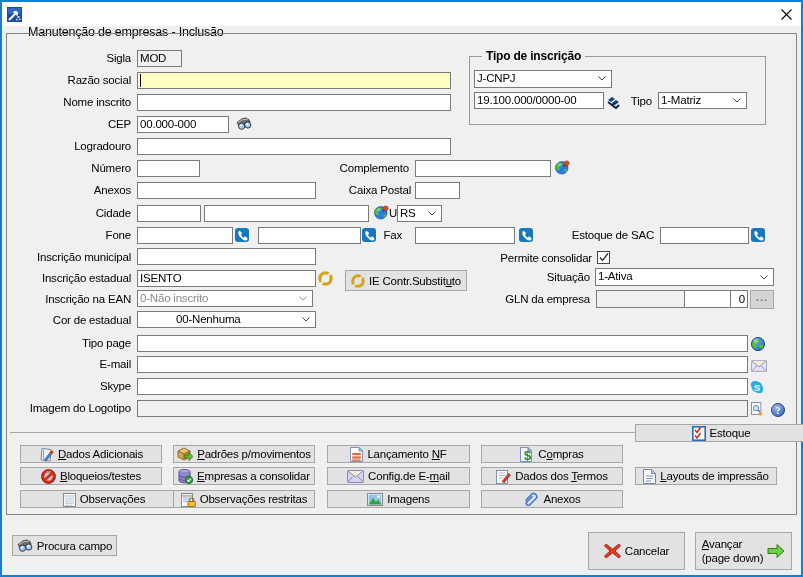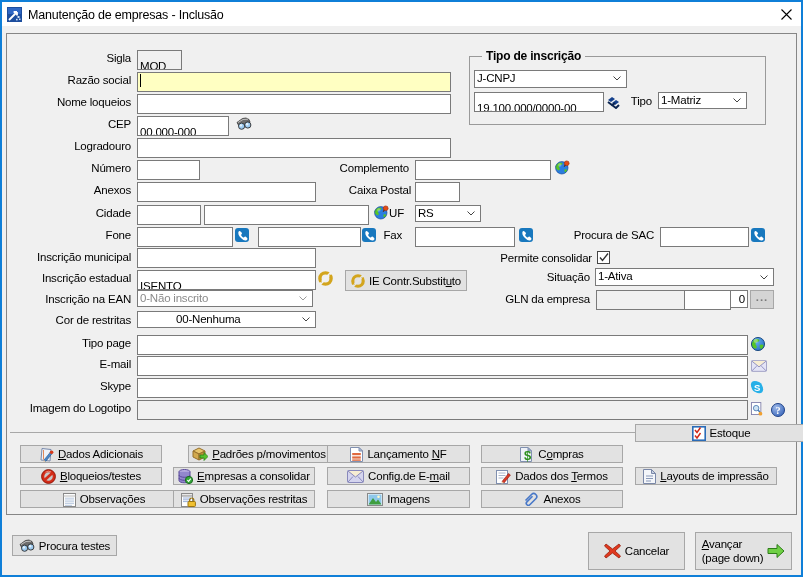--- a/index.html
+++ b/index.html
@@ -1,21 +1,21 @@
 <!DOCTYPE html>
 <html><head><meta charset="utf-8">
 <style>
 *{box-sizing:border-box;margin:0;padding:0}
 html,body{width:803px;height:577px;overflow:hidden}
 body{position:relative;font-family:"Liberation Sans",sans-serif;font-size:11.5px;letter-spacing:-0.2px;color:#000;background:#f0f0f0}
 .win{position:absolute;inset:0;border:2px solid #0f7fd8;background:#f0f0f0}
 .tb{position:absolute;left:2px;top:2px;right:2px;height:24px;background:#fff}
-.tb .txt{position:absolute;left:26px;top:6px;font-size:12.5px;letter-spacing:-0.2px}
+.tb .txt{position:absolute;left:26px;top:23px;font-size:12.5px;letter-spacing:-0.2px}
 .lb{position:absolute;text-align:right;white-space:nowrap}
-.in{position:absolute;height:17px;background:#fff;border:1px solid #7a7a7a;padding:9px 2px;font-size:11.5px;white-space:nowrap;overflow:hidden}
+.in{position:absolute;height:17px;background:#fff;border:1px solid #7a7a7a;padding:1px 2px;font-size:11.5px;white-space:nowrap;overflow:hidden}
 .dis{background:#f0f0f0}
 .cb{position:absolute;height:17px;background:#fff;border:1px solid #7a7a7a;padding:1px 2px;white-space:nowrap}
 .chev{position:absolute;right:5px;top:5px;width:8px;height:5px}
 .btn{position:absolute;height:18px;background:#e2e2e2;border:1px solid #a7a7a7;display:flex;align-items:center;justify-content:center;gap:4px;font-size:11.5px;white-space:nowrap}
 .ic{flex:0 0 auto}
 u{text-decoration:underline}
 svg{display:block}
 .ph{position:absolute;width:14px;height:14px}
 </style></head>
 <body>
@@ -35,41 +35,41 @@
  <svg style="position:absolute;right:9px;top:7px" width="11" height="11" viewBox="0 0 11 11">
       <path d="M0.5 0.5 L10.5 10.5 M10.5 0.5 L0.5 10.5" stroke="#000" stroke-width="1.1"></path>
     </svg>
 </div>
 <div style="position:absolute;left:6px;top:33px;width:791px;height:482px;border:1px solid #868686"></div>
 <div style="position:absolute;left:10px;top:432px;width:783px;height:1px;background:#a8a8a8"></div>
 
 <fieldset style="position:absolute;left:469px;top:49px;width:297px;height:76px;border:1px solid #9a9a9a;">
 <legend style="margin-left:12px;padding:0 4px;font-weight:bold;font-size:12px">Tipo de inscrição</legend>
 </fieldset>
-<div class="cb" style="left:474px;top:70px;width:153px;height:18px">J-CNPJ<svg class="chev" viewBox="0 0 8 5">
+<div class="cb" style="left:474px;top:70px;width:138px;height:18px">J-CNPJ<svg class="chev" viewBox="0 0 8 5">
       <path d="M0.5 0.5 L4 4 L7.5 0.5" stroke="#444" fill="none"></path>
     </svg></div>
 <div class="in" style="left:474px;top:92px;width:130px">19.100.000/0000-00</div>
 <svg style="position:absolute;left:607px;top:96px" width="13" height="13" viewBox="0 0 13 13">
     <path d="M1 4 L5 1 L8 3 L4 6 Z" fill="#15418c"></path>
     <path d="M5 7 L9 4 L12 6 L8 9 Z" fill="#15418c"></path>
     <path d="M1 6 L5 9 L8 7" fill="none" stroke="#0b2550" stroke-width="2"></path>
     <path d="M5 9 L9 12 L12 9" fill="none" stroke="#0b2550" stroke-width="2"></path>
   </svg>
 <div class="lb" style="left:560px;top:95px;width:92px">Tipo</div>
 <div class="cb" style="left:658px;top:92px;width:89px">1-Matriz<svg class="chev" viewBox="0 0 8 5">
       <path d="M0.5 0.5 L4 4 L7.5 0.5" stroke="#444" fill="none"></path>
     </svg></div>
 
 <div class="lb" style="left:0;top:52px;width:131px">Sigla</div>
 <div class="in dis" style="left:137px;top:50px;width:45px">MOD</div>
 <div class="lb" style="left:0;top:74px;width:131px">Razão social</div>
 <div class="in" style="left:137px;top:72px;width:314px;background:#ffffc2"></div>
 <div style="position:absolute;left:140px;top:74px;width:1px;height:13px;background:#000"></div>
-<div class="lb" style="left:0;top:96px;width:131px">Nome loqueios</div>
+<div class="lb" style="left:0;top:96px;width:131px">Nome inscrito</div>
 <div class="in" style="left:137px;top:94px;width:314px"></div>
 <div class="lb" style="left:0;top:118px;width:131px">CEP</div>
 <div class="in" style="left:137px;top:116px;width:92px">00.000-000</div>
 <svg id="bn1" style="position:absolute;left:236px;top:117px" width="16" height="13" viewBox="0 0 16 13">
     <path d="M1 5.5 L6.5 1.5 L10 1 L13 2.5 L14 5 L9 8 L3 9 Z" fill="#6e6e6e" stroke="#3a3a3a" stroke-width="0.8"></path>
     <path d="M2 5.5 L7 2.5 L12 2.2" fill="none" stroke="#c8c8c8" stroke-width="0.9"></path>
     <circle cx="5.6" cy="9.2" r="3.1" fill="#9ecbf0" stroke="#2a2a2a" stroke-width="0.9"></circle>
     <circle cx="11.8" cy="8" r="3.1" fill="#9ecbf0" stroke="#2a2a2a" stroke-width="0.9"></circle>
     <circle cx="4.9" cy="8.4" r="1.2" fill="#e4f2fc"></circle>
     <circle cx="11.1" cy="7.2" r="1.2" fill="#e4f2fc"></circle>
@@ -99,29 +99,29 @@
 <svg class="globe" style="position:absolute;left:374px;top:205px" width="15" height="15" viewBox="0 0 15 15">
     <circle cx="6.8" cy="7.8" r="6.2" fill="#2a7de0"></circle>
     <path d="M1.6 4.5 q2.6 -2.6 5.2 -1.8 q1.8 1.2 -0.8 2.2 q-3 0.6 -1.8 2.6 q1.6 1.8 -0.6 3 q-2.8 -1 -3.2 -4 z" fill="#58c428"></path>
     <path d="M9.5 9.5 q2 -0.6 2.8 0.6 q-0.6 1.8 -2 2.6 q-1.4 -1.4 -0.8 -3.2 z" fill="#58c428"></path>
     <circle cx="6.8" cy="7.8" r="6.2" fill="none" stroke="#1a4e9a" stroke-width="0.7"></circle>
     <circle cx="4.8" cy="5" r="1.7" fill="#fff" opacity="0.3"></circle>
     <circle cx="11.7" cy="3.3" r="2.4" fill="#e34b16" stroke="#9c2a08" stroke-width="0.6"></circle>
     <path d="M10.3 5 l-1.2 1.6" stroke="#5a2a12" stroke-width="1.1"></path>
   </svg>
 <div class="lb" style="left:330px;top:207px;width:74px">UF</div>
-<div class="cb" style="left:415px;top:205px;width:66px">RS<svg class="chev" viewBox="0 0 8 5">
+<div class="cb" style="left:397px;top:205px;width:45px">RS<svg class="chev" viewBox="0 0 8 5">
       <path d="M0.5 0.5 L4 4 L7.5 0.5" stroke="#444" fill="none"></path>
     </svg></div>
 <div class="lb" style="left:0;top:229px;width:131px">Fone</div>
 <div class="in" style="left:137px;top:227px;width:96px"></div>
 <div class="in" style="left:258px;top:227px;width:103px"></div>
 <div class="lb" style="left:330px;top:229px;width:72px">Fax</div>
 <div class="in" style="left:415px;top:227px;width:100px"></div>
-<div class="lb" style="left:500px;top:229px;width:154px">Procura de SAC</div>
+<div class="lb" style="left:500px;top:229px;width:154px">Estoque de SAC</div>
 <div class="in" style="left:660px;top:227px;width:89px"></div>
 <svg class="ph" style="left:235px;top:228px">
     <use href="#phn"></use>
   </svg>
 <svg class="ph" style="left:362px;top:228px">
     <use href="#phn"></use>
   </svg>
 <svg class="ph" style="left:519px;top:228px">
     <use href="#phn"></use>
   </svg>
@@ -151,21 +151,21 @@
       <circle cx="7.5" cy="7.5" r="5.6" fill="none" stroke="#d3a51e" stroke-width="3.4"></circle>
       <path d="M1.5 13.5 L13.5 1.5" stroke="#e6e6e6" stroke-width="2.6"></path>
       <path d="M2.5 8 l-1.5 3 3 0.5 z M12.5 7 l1.5 -3 -3 -0.5 z" fill="#d3a51e"></path>
     </svg>
     <span>IE Contr.Substit<u>u</u>to</span>
   </div>
 <div class="lb" style="left:0;top:293px;width:131px">Inscrição na EAN</div>
 <div class="cb dis" style="left:137px;top:290px;width:176px;color:#8a8a8a">0-Não inscrito<svg class="chev" viewBox="0 0 8 5">
       <path d="M0.5 0.5 L4 4 L7.5 0.5" stroke="#9a9a9a" fill="none"></path>
     </svg></div>
-<div class="lb" style="left:0;top:314px;width:131px">Cor de restritas</div>
+<div class="lb" style="left:0;top:314px;width:131px">Cor de estadual</div>
 <div class="cb" style="left:137px;top:311px;width:179px;padding-left:38px">00-Nenhuma<svg class="chev" viewBox="0 0 8 5">
       <path d="M0.5 0.5 L4 4 L7.5 0.5" stroke="#444" fill="none"></path>
     </svg></div>
 
 <div class="lb" style="left:440px;top:252px;width:152px">Permite consolidar</div>
 <div style="position:absolute;left:597px;top:251px;width:13px;height:13px;background:#fff;border:1px solid #454545"></div>
 <svg style="position:absolute;left:599px;top:253px" width="10" height="9" viewBox="0 0 10 9">
     <path d="M1 4.5 L3.5 7.5 L9 0.5" stroke="#333" stroke-width="1.4" fill="none"></path>
   </svg>
 <div class="lb" style="left:440px;top:271px;width:150px">Situação</div>
@@ -232,21 +232,21 @@
 <div class="btn" style="left:20px;top:445px;width:142px">
     <svg class="ic" width="15" height="15" viewBox="0 0 15 15">
       <path d="M3 1.5 L12 2.5 L11 14 L2 13 Z" fill="#eef2f8" stroke="#7788aa"></path>
       <path d="M4.5 3 l0 9.5" stroke="#e0885a"></path>
       <path d="M5 13 L11.5 5 L13.2 6.4 L6.8 14.4 Z" fill="#4a86c8" stroke="#2a5688" stroke-width="0.6"></path>
       <circle cx="12.6" cy="5.3" r="1.8" fill="#d83a1a"></circle>
       <path d="M5 13 L4.4 15 L6.6 14.6 Z" fill="#e8c9a0"></path>
     </svg>
     <span><u>D</u>ados Adicionais</span>
   </div>
-<div class="btn" style="left:188px;top:445px;width:142px">
+<div class="btn" style="left:173px;top:445px;width:142px">
     <svg class="ic" width="16" height="15" viewBox="0 0 16 15">
       <path d="M1 4 L7 1 L13 4 L7 7 Z" fill="#e8c46a" stroke="#96702c"></path>
       <path d="M1 4 L1 10 L7 13 L7 7 Z" fill="#d2a94e" stroke="#96702c"></path>
       <path d="M13 4 L13 10 L7 13 L7 7 Z" fill="#bf9338" stroke="#96702c"></path>
       <path d="M8 8 L12 8 L12 5.5 L16 9.5 L12 13.5 L12 11 L8 11 Z" fill="#57c12e" stroke="#1f7a10" stroke-width="0.7"></path>
     </svg>
     <span><u>P</u>adrões p/movimentos</span>
   </div>
 <div class="btn" style="left:327px;top:445px;width:143px">
     <svg class="ic" width="13" height="15" viewBox="0 0 13 15">
@@ -355,21 +355,21 @@
 
 <div class="btn" style="left:12px;top:535px;width:105px;height:21px">
     <svg class="ic" width="16" height="13" viewBox="0 0 16 13">
       <path d="M1 5.5 L6.5 1.5 L10 1 L13 2.5 L14 5 L9 8 L3 9 Z" fill="#6e6e6e" stroke="#3a3a3a" stroke-width="0.8"></path>
       <path d="M2 5.5 L7 2.5 L12 2.2" fill="none" stroke="#c8c8c8" stroke-width="0.9"></path>
       <circle cx="5.6" cy="9.2" r="3.1" fill="#9ecbf0" stroke="#2a2a2a" stroke-width="0.9"></circle>
       <circle cx="11.8" cy="8" r="3.1" fill="#9ecbf0" stroke="#2a2a2a" stroke-width="0.9"></circle>
       <circle cx="4.9" cy="8.4" r="1.2" fill="#e4f2fc"></circle>
       <circle cx="11.1" cy="7.2" r="1.2" fill="#e4f2fc"></circle>
     </svg>
-    <span>Procura testes</span>
+    <span>Procura campo</span>
   </div>
 <div class="btn" style="left:588px;top:532px;width:97px;height:38px">
     <svg class="ic" width="17" height="16" viewBox="0 0 17 16">
       <path d="M2 1 L8.5 6 L15 1 L16.5 3 L11 8 L16.5 13 L15 15 L8.5 10 L2 15 L0.5 13 L6 8 L0.5 3 Z" fill="#e0391f" stroke="#9c1f0c" stroke-width="0.8"></path>
     </svg>
     <span>Cancelar</span>
   </div>
 <div class="btn" style="left:695px;top:532px;width:97px;height:38px">
     <span style="text-align:left;line-height:14px"><u>A</u>vançar<br>(page down)</span>
     <svg class="ic" width="18" height="14" viewBox="0 0 18 14">

